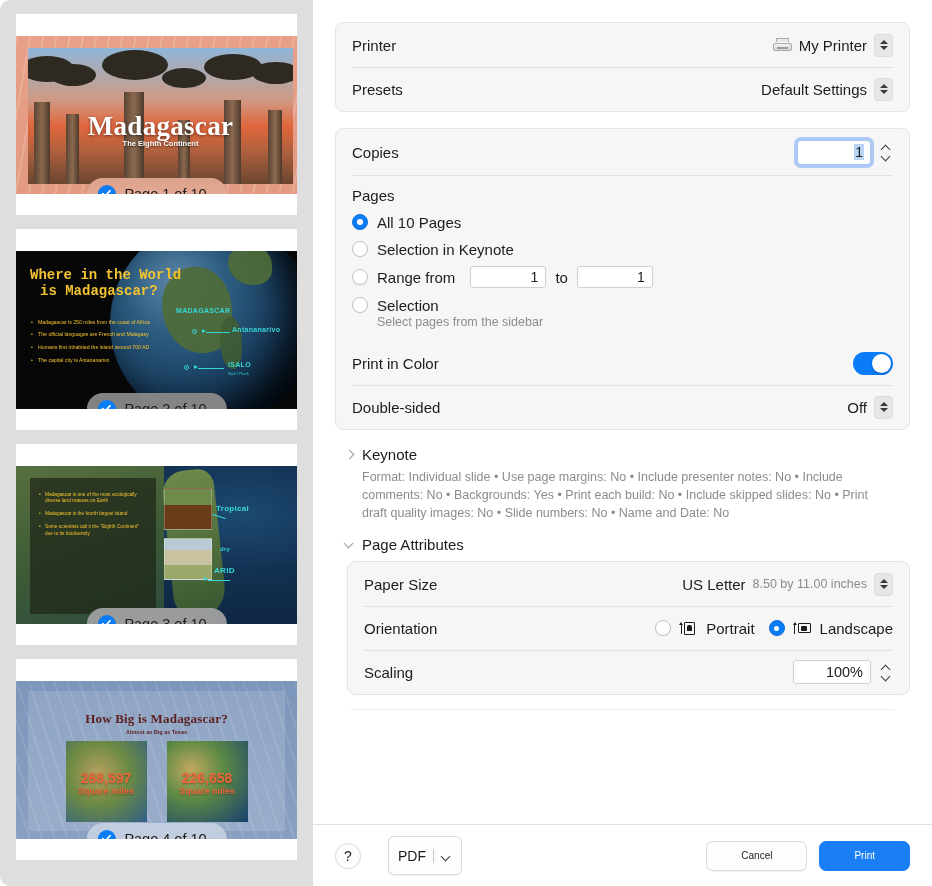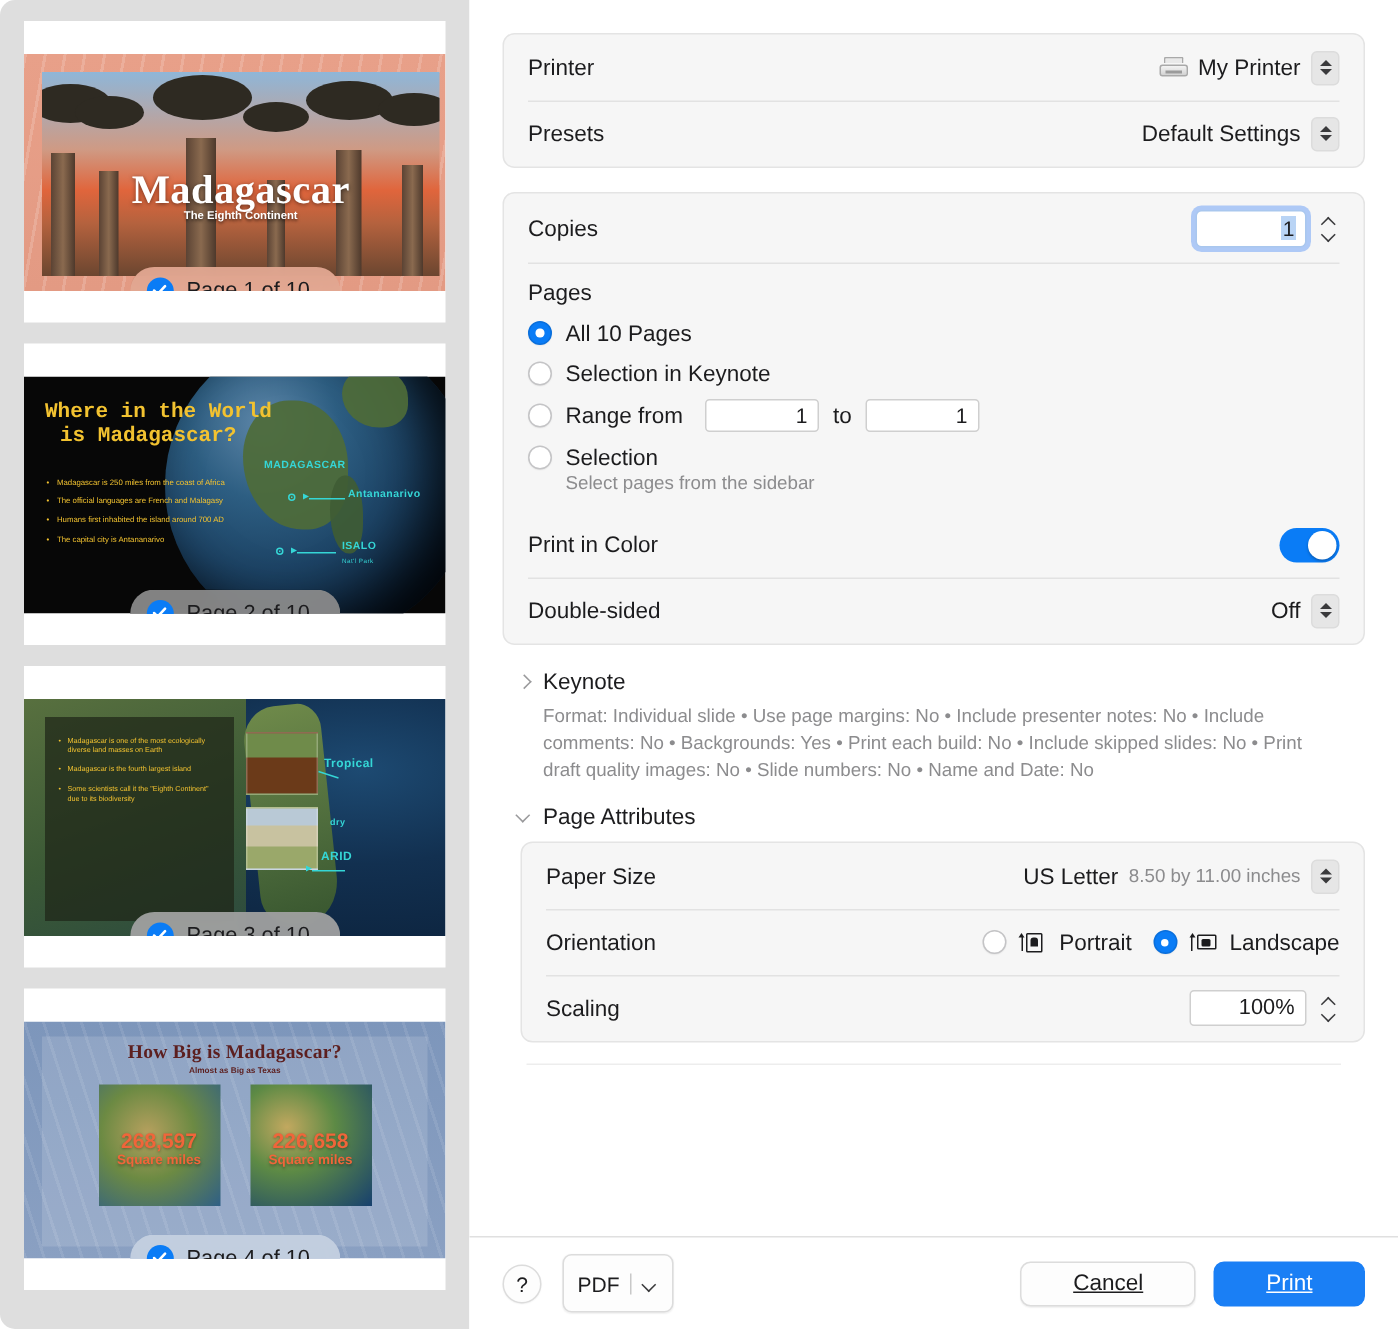--- a/index.html
+++ b/index.html
@@ -167,21 +167,21 @@
     position: absolute; inset: 0;
     background:
       repeating-linear-gradient(72deg, rgba(255,255,255,.09) 0 2px, rgba(255,255,255,0) 2px 12px),
       linear-gradient(#7d96bb,#8aa0c2);
   }
   .s4-inner {
     position: absolute; left: 12px; top: 10px; right: 12px; bottom: 8px;
     background: rgba(255,255,255,.14);
   }
   .s4-h {
-    text-align: center; margin-top: 2px;
+    text-align: center; margin-top: 20px;
     font-family: "Liberation Serif", serif; font-weight: bold;
     font-size: 13px; color: #5c1f1f; letter-spacing: .2px;
   }
   .s4-sub { text-align: center; font-size: 5.5px; font-weight: bold; color: #5c1f1f; margin-top: 2px; }
   .s4-maps { display: flex; justify-content: center; gap: 20px; margin-top: 6px; }
   .s4-map { position: relative; width: 81px; height: 81px; overflow: hidden; }
   .s4-map-a { background: radial-gradient(ellipse at 40% 40%, #b6a05e, #6c8a43 45%, #2f5f86 100%); }
   .s4-map-b { background: radial-gradient(ellipse at 30% 35%, #c2a85f, #5d8a45 40%, #17406e 100%); }
   .s4-num {
     position: absolute; left: 0; right: 0; top: 38%;
@@ -408,40 +408,40 @@
     background: #ffffff;
   }
   .help-btn {
     width: 26px; height: 26px; border-radius: 50%;
     background: #fdfdfd; border: 1px solid #dcdcdc;
     display: flex; align-items: center; justify-content: center;
     font-size: 14px; color: #1c1c1e;
     box-shadow: 0 0.5px 1px rgba(0,0,0,.06);
   }
   .pdf-btn {
-    margin-left: 14px;
+    margin-left: 27px;
     height: 39px; min-width: 74px;
     background: #fdfdfd; border: 1px solid #dcdcdc; border-radius: 6px;
     display: flex; align-items: center; gap: 7px;
     padding: 16px 9px;
     box-shadow: 0 0.5px 1px rgba(0,0,0,.06);
     font-size: 14px; color: #1c1c1e;
   }
   .pdf-sep { width: 1px; height: 14px; background: #c8c8c8; }
   .pdf-chev { width: 9px; height: 6px; position: relative; }
   .pdf-chev::before {
     content:""; position:absolute; left:1px; top:0px; width:6px; height:6px;
     border-right: 1.6px solid #3a3a3c; border-bottom: 1.6px solid #3a3a3c;
     transform: rotate(45deg);
   }
   .spacer { flex: 1; }
   .btn {
     height: 30px; border-radius: 7px;
     display: flex; align-items: center; justify-content: center;
-    font-size: 15px; padding: 0 34px; text-decoration: underline;
+    font-size: 10px; padding: 0 34px;
   }
   .btn-cancel {
     background: #fdfdfd; border: 1px solid #dcdcdc; color: #1c1c1e;
     min-width: 87px; box-shadow: 0 0.5px 1px rgba(0,0,0,.06);
   }
   .btn-print {
     background: #1a7ff5; color: #ffffff; min-width: 90px;
     margin-left: 12px; border: 1px solid #1a7ff5;
   }
 </style>

